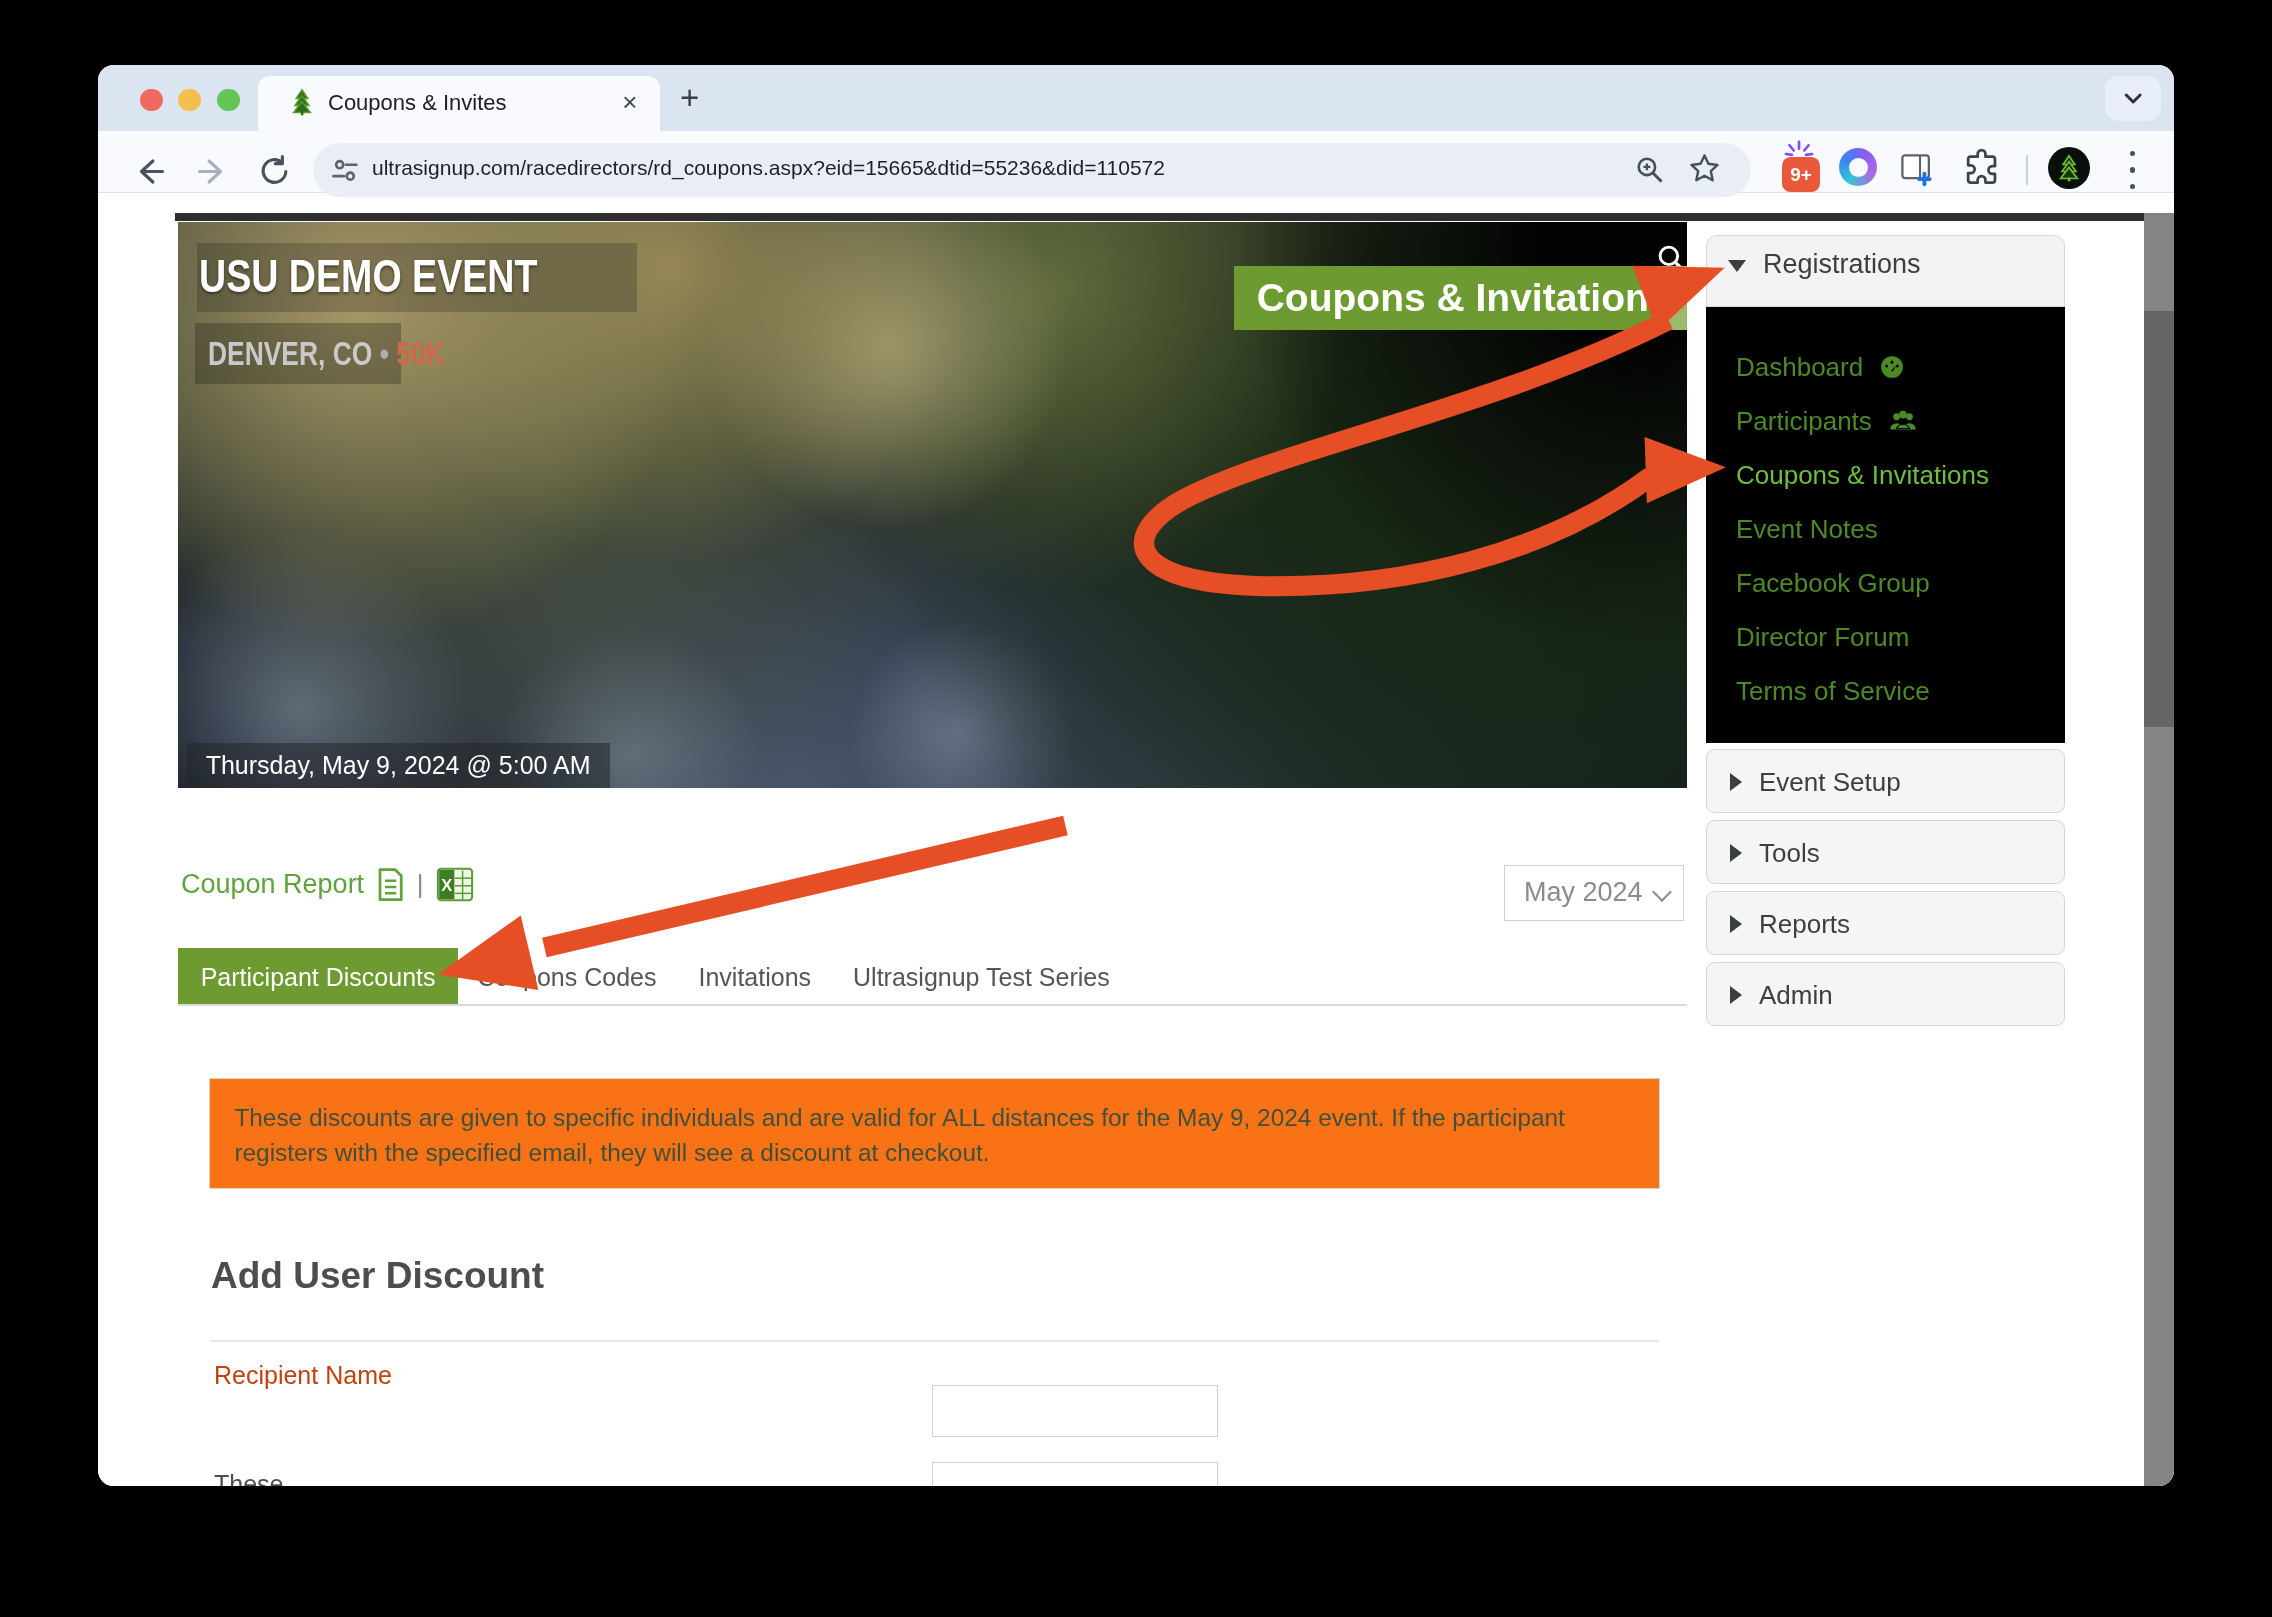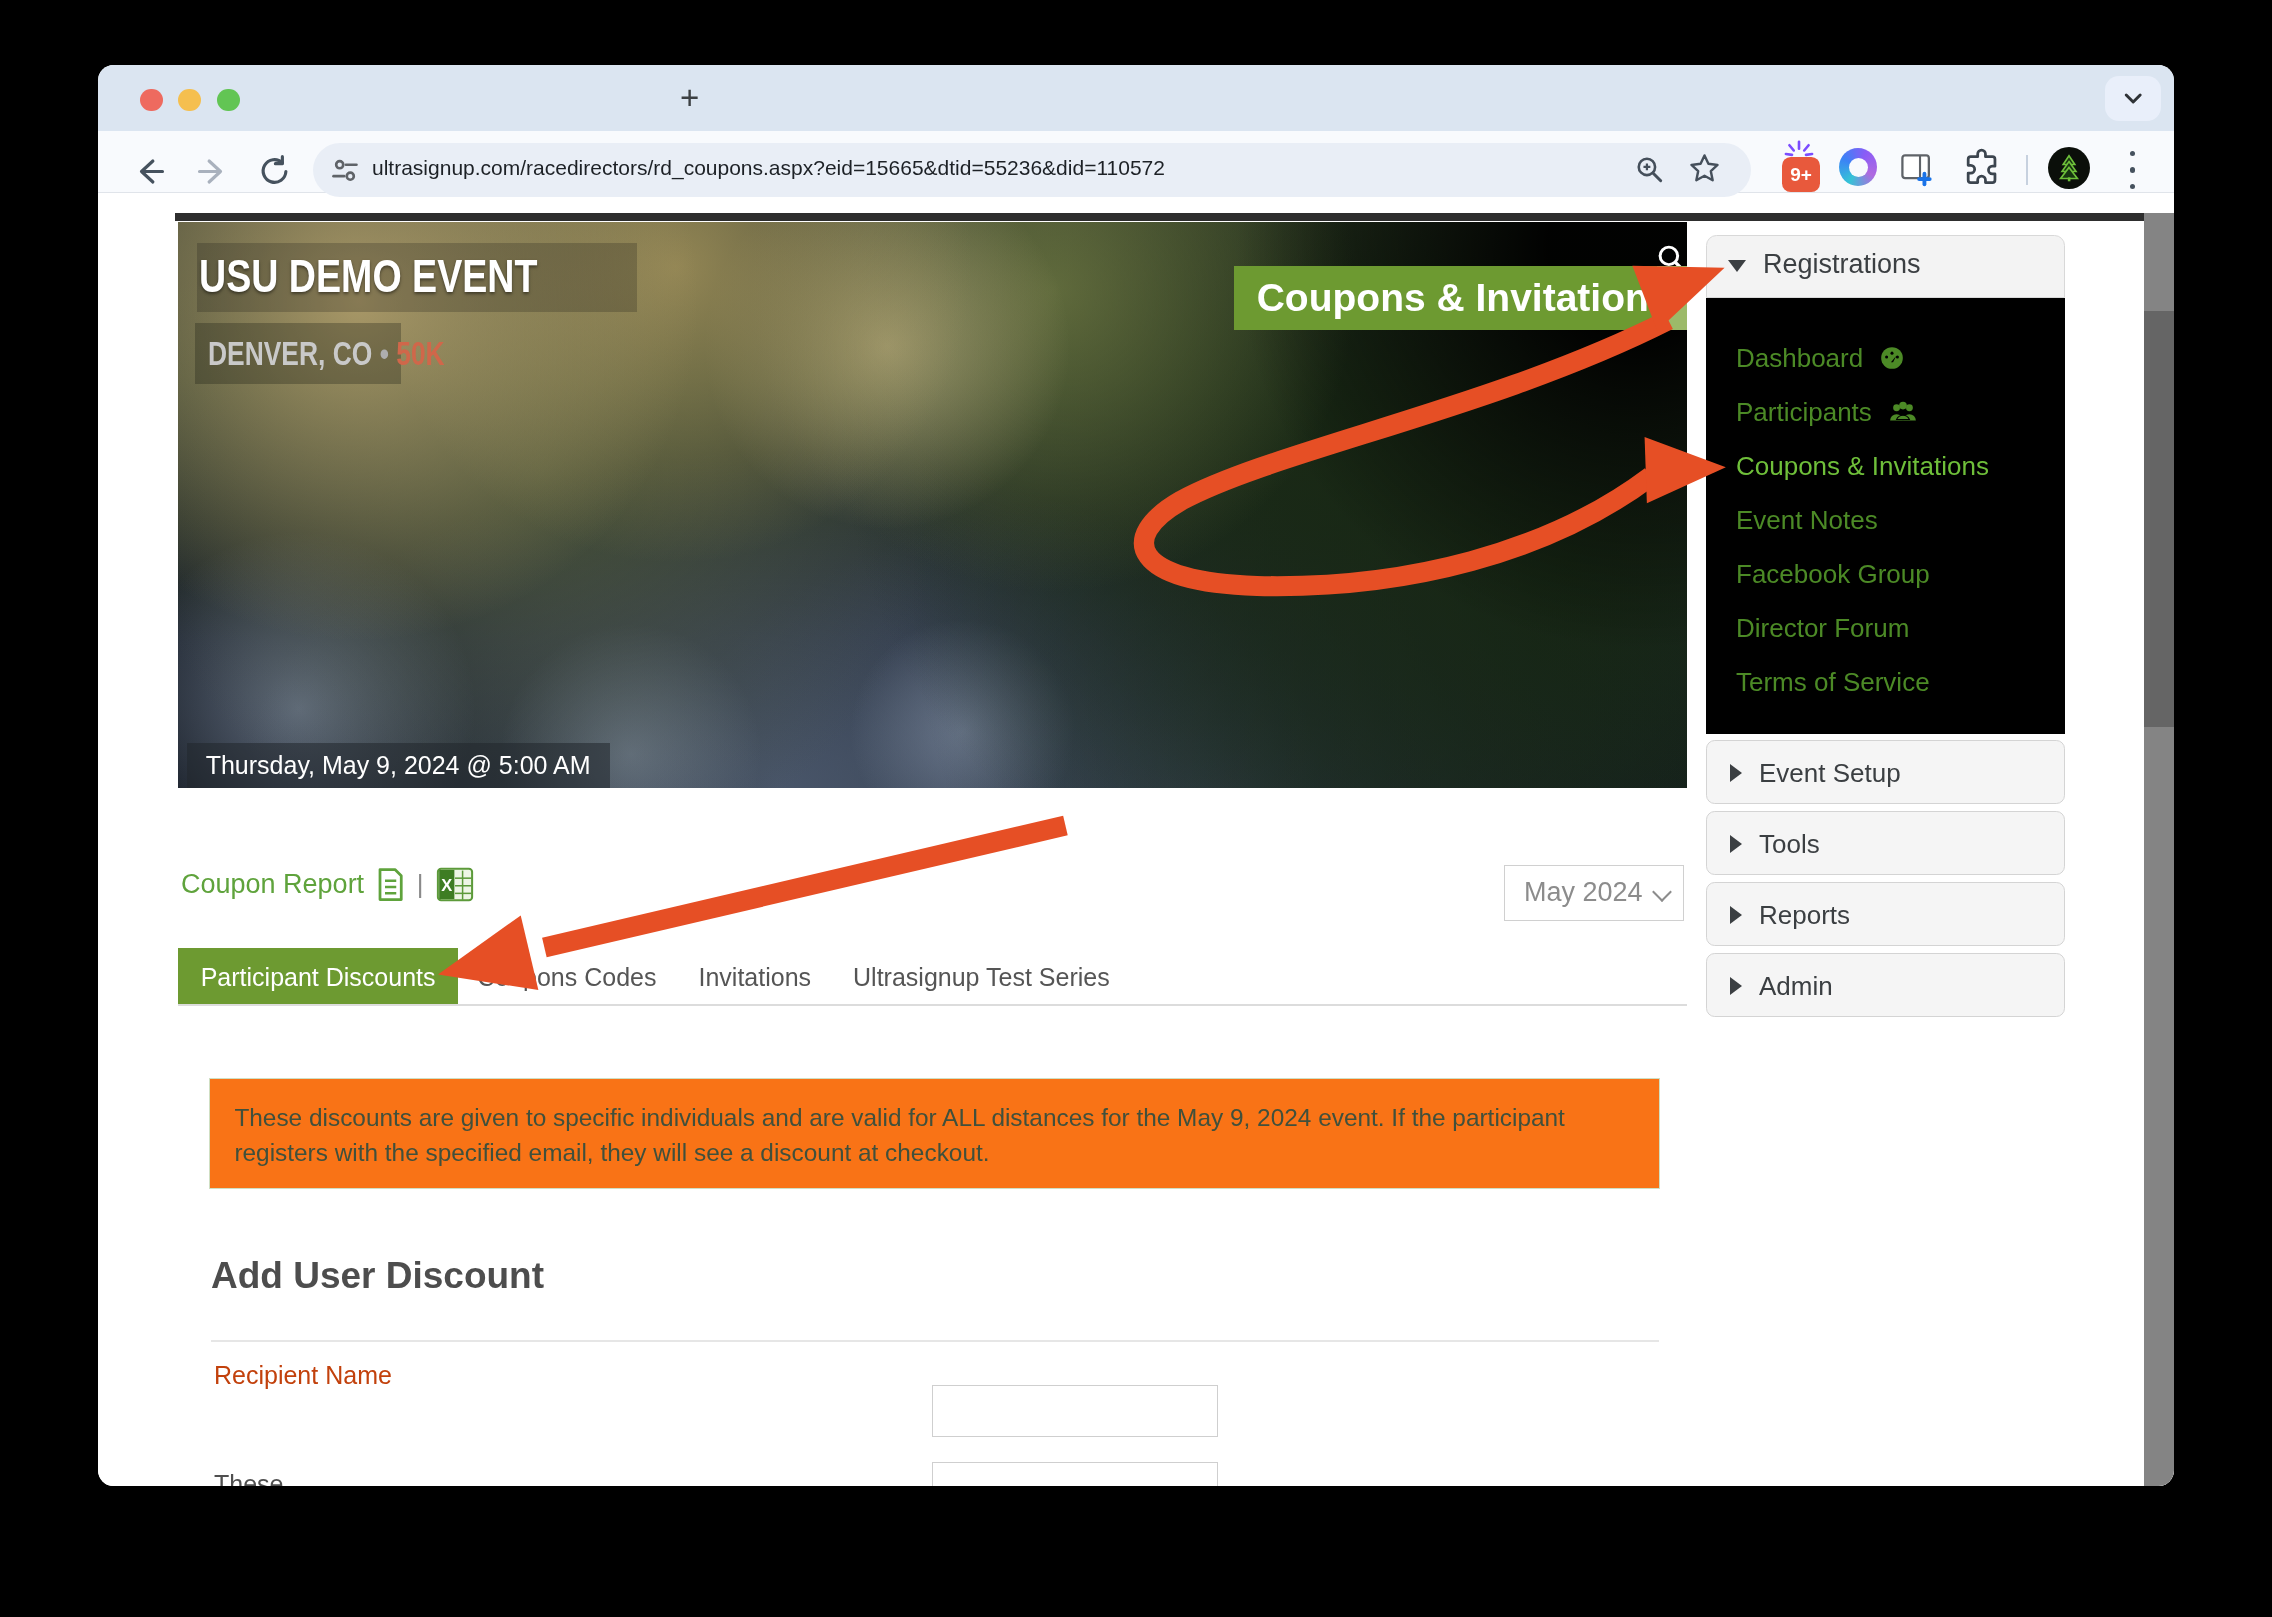--- a/index.html
+++ b/index.html
@@ -74,21 +74,21 @@
   .hero-sub { position:absolute; left:12.2px; top:12.2px; font-size:33px; font-weight:bold; transform:scaleX(.8); transform-origin:left; white-space:nowrap; }
   .hero-sub .loc { color:#c9c9c9; } .hero-sub .dot { color:#aeaeae; } .hero-sub .dist { color:#d0674a; }
   .hero-search { position:absolute; left:1476px; top:19px; width:35px; height:35px; }
   .hero-banner { position:absolute; right:0; top:44px; height:64px; width:453px; background:#6d9a31; }
   .hero-banner::after { content:""; position:absolute; right:0; top:0; width:30px; height:64px; background:#9cba69; }
   .hero-banner-label { position:absolute; left:22.7px; top:10.5px; font-size:39px; font-weight:bold; color:#fff; white-space:nowrap; }
   .hero-date { position:absolute; left:8.7px; top:521px; height:45px; line-height:45px; padding:0 19px; background:rgba(32,38,44,.55); color:#fff; font-size:25px; white-space:nowrap; }
 
   
   .sidebar { position:absolute; left:1608px; top:22px; width:359px; }
-  .reg-header { position:relative; width:359px; height:63px; background:#f3f3f3; border:1.7px solid #d8d8d8; border-radius:10.5px 10.5px 0 0; }
+  .reg-header { position:relative; width:359px; height:72px; background:#f3f3f3; border:1.7px solid #d8d8d8; border-radius:10.5px 10.5px 0 0; }
   .reg-caret { position:absolute; left:21px; top:24.4px; width:0; height:0; border-left:9.6px solid transparent; border-right:9.6px solid transparent; border-top:12.2px solid #3b3f42; }
   .reg-label { position:absolute; left:56px; top:13px; font-size:27px; color:#3b3f42; }
   .reg-menu { position:relative; width:359px; height:436px; background:#000; padding-top:33px; }
   .menu-item { height:54px; line-height:54px; padding-left:30px; font-size:26px; color:#4c8a26; white-space:nowrap; }
   .menu-item.active { color:#6fbf3a; }
   .menu-item svg { vertical-align:-4.4px; margin-left:8.7px; }
   .acc { position:relative; width:359px; height:64px; background:#f5f5f5; border:1.7px solid #d4d4d4; border-radius:8.7px; margin-top:7px; }
   .acc-caret { position:absolute; left:22.7px; top:22.7px; width:0; height:0; border-top:9.6px solid transparent; border-bottom:9.6px solid transparent; border-left:12.2px solid #3b3f42; }
   .acc-label { position:absolute; left:52px; top:16.6px; font-size:26px; color:#3b3f42; }
   .acc1 { margin-top:6px; }
@@ -121,20 +121,30 @@
 </head>
 <body>
 
 <div class="window">
 
   <div class="tabstrip">
     <div class="traffic tl-red"></div>
     <div class="traffic tl-yellow"></div>
     <div class="traffic tl-green"></div>
 
+    <div class="tab">
+      <svg class="tab-favicon" viewBox="0 0 24 24">
+        <path d="M12 1.5 L17 9 H7 Z" fill="#2f6b1d" stroke="#57a02e" stroke-width="1.3"></path>
+        <path d="M12 6.5 L18 15 H6 Z" fill="#2f6b1d" stroke="#57a02e" stroke-width="1.3"></path>
+        <path d="M12 11.5 L19.2 21 H4.8 Z" fill="#2f6b1d" stroke="#57a02e" stroke-width="1.3"></path>
+        <rect x="11" y="20" width="2.2" height="3.4" fill="#2f6b1d"></rect>
+      </svg>
+      <span class="tab-title">Coupons &amp; Invites</span>
+      <span class="tab-close">×</span>
+    </div>
 
     <div class="newtab-btn">+</div>
 
     <div class="strip-chevron">
       <svg width="24.4" height="21" viewBox="0 0 28 24">
         <path d="M6 8 L14 16 L22 8" fill="none" stroke="#2f3337" stroke-width="3.4" stroke-linecap="round" stroke-linejoin="round"></path>
       </svg>
     </div>
   </div>
 

